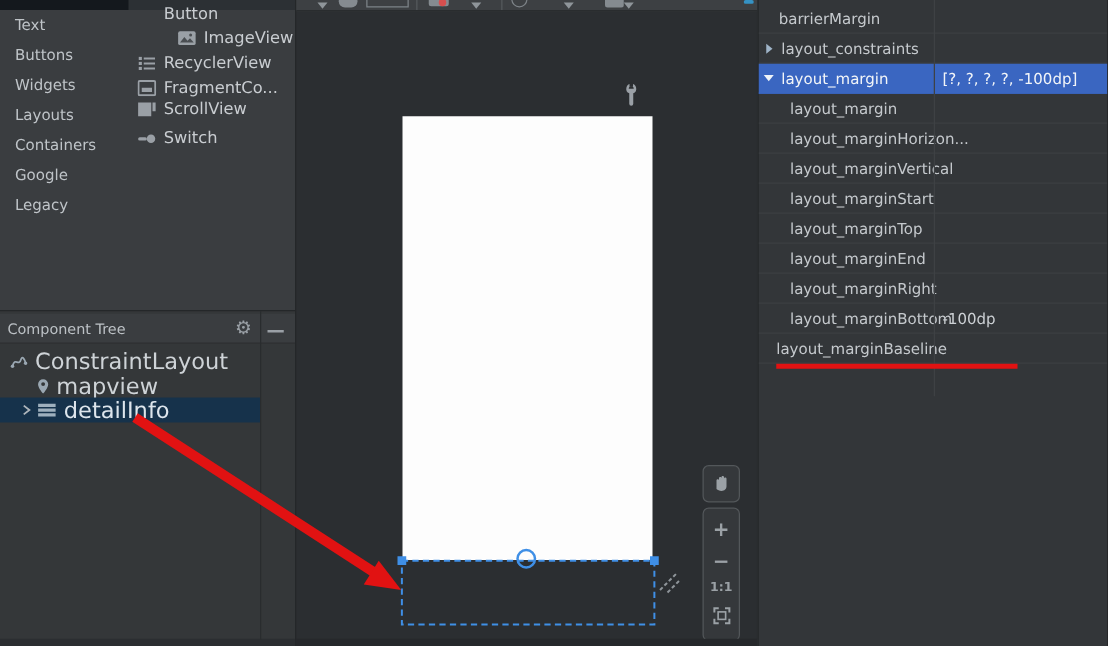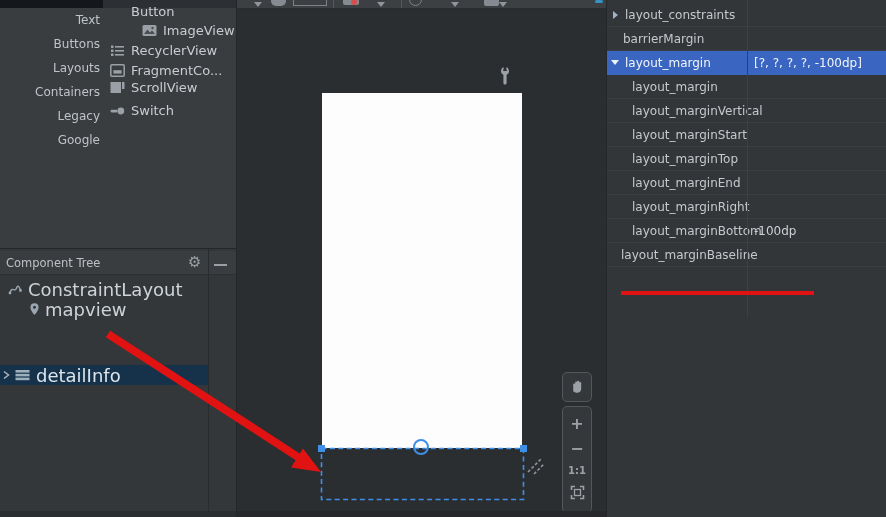--- a/index.html
+++ b/index.html
@@ -7,21 +7,21 @@
   #app {
     position:relative; width:886px; height:517px; overflow:hidden;
     font-family:"DejaVu Sans","Liberation Sans",sans-serif;
     font-size:12px; color:#c3c7cb; background:#2b2e31; user-select:none;
   }
   
   #palette { position:absolute; left:0; top:0; width:236px; height:248px; background:#3a3d40; }
   .palette-topstrip-a { position:absolute; left:0; top:0; width:103px; height:8px; background:#14181d; }
   .palette-topstrip-b { position:absolute; left:103px; top:0; width:133px; height:8px; background:#2c3034; }
   .palette-cats { position:absolute; left:0; top:8px; width:100px; }
-  .cat { height:24px; line-height:24px; padding-left:12px; color:#bfc4c8; cursor:pointer;text-align:right; }
+  .cat { height:24px; line-height:24px; padding-left:12px; color:#bfc4c8; cursor:pointer; }
   .palette-comps { position:absolute; left:100px; top:0; width:136px; }
   .comp { position:absolute; left:10px; height:19px; display:flex; align-items:center; gap:6px; color:#c9cdd1; font-size:13px; cursor:pointer; white-space:nowrap; }
   .comp .cicon { width:15px; height:13px; position:relative; flex:none; }
   .btn-icon { width:15px; height:10px; margin-top:2px; background:#9aa0a6; border-radius:3px; }
   
   #tree { position:absolute; left:0; top:248px; width:236px; height:263px; background:#343739; border-top:1px solid #242729; }
   .tree-header { position:absolute; left:0; top:2px; width:236px; height:24px; background:#3a3d40; border-bottom:1px solid #2c2f31; }
   .tree-title { position:absolute; left:6px; top:5px; font-size:11.5px; color:#bcc1c5; }
   .gear { position:absolute; left:188px; top:2px; font-size:15px; color:#9aa0a6; cursor:pointer; }
   .minimize { position:absolute; left:214px; top:13px; width:13px; height:2px; background:#9aa0a6; cursor:pointer; }
@@ -65,24 +65,25 @@
 
 <div id="app">
 
   <div id="palette">
     <div class="palette-topstrip-a"></div>
     <div class="palette-topstrip-b"></div>
 
     <div class="palette-cats">
       <div class="cat">Text</div>
       <div class="cat">Buttons</div>
+      <div class="cat">Widgets</div>
       <div class="cat">Layouts</div>
       <div class="cat">Containers</div>
+      <div class="cat">Google</div>
       <div class="cat">Legacy</div>
-      <div class="cat">Google</div>
     </div>
 
     <div class="palette-comps">
       <div class="comp" style="top:2px;">
         <span class="cicon"><span class="btn-icon"></span></span>
         <span>Button</span>
       </div>
       <div class="comp" style="top:21px;padding-left:32px;">
         <span class="cicon">
           <svg width="15" height="13" viewBox="0 0 15 13">
@@ -154,21 +155,21 @@
         <span>ConstraintLayout</span>
       </div>
       <div class="titem" style="top:20px; left:0; padding-left:28px; width:236px;">
         <span style="margin-right:4px; display:flex;">
           <svg width="13" height="14" viewBox="0 0 16 16">
               <path d="M8 1a5 5 0 0 0-5 5c0 3.8 5 9.2 5 9.2s5-5.4 5-9.2a5 5 0 0 0-5-5zm0 6.8A1.9 1.9 0 1 1 8 4a1.9 1.9 0 0 1 0 3.8z" fill="#9aa7b2"></path>
             </svg>
         </span>
         <span>mapview</span>
       </div>
-      <div class="titem sel" style="top:39px; left:0; padding-left:1px;margin-top:47px;">
+      <div class="titem sel" style="top:39px; left:0; padding-left:16px;">
         <span style="margin-right:4px; display:flex;">
           <svg width="10" height="12" viewBox="0 0 10 12">
               <polyline points="3,2.5 7.5,6 3,9.5" fill="none" stroke="#aeb5bb" stroke-width="1.5"></polyline>
             </svg>
         </span>
         <span style="margin-right:6px; display:flex;">
           <svg width="15" height="12" viewBox="0 0 15 12">
               <rect x="0.5" y="1" width="14" height="2.6" fill="#9fb0bd"></rect>
               <rect x="0.5" y="4.8" width="14" height="2.6" fill="#9fb0bd"></rect>
               <rect x="0.5" y="8.6" width="14" height="2.6" fill="#9fb0bd"></rect>
@@ -232,39 +233,43 @@
             <rect x="4.5" y="4.5" width="6" height="6" fill="none" stroke="#9ba1a6" stroke-width="1.3"></rect>
           </svg>
       </div>
     </div>
 
     <div class="bottom-strip"></div>
   </div>
 
   <div id="attrs">
     <div style="height:3px;"></div>
+    <div class="arow">
+      <span class="nm">barrierMargin</span>
+      <span class="val"></span>
+    </div>
     <div class="arow expandable">
       <span class="chev-r"></span>
       <span class="nm">layout_constraints</span>
-      <span class="val"></span>
-    </div>
-    <div class="arow">
-      <span class="nm">barrierMargin</span>
       <span class="val"></span>
     </div>
     <div class="arow expandable sel">
       <span class="chev-d"></span>
       <span class="nm">layout_margin</span>
       <span class="val">[?, ?, ?, ?, -100dp]</span>
     </div>
     <div class="arow lvl2">
       <span class="nm">layout_margin</span>
       <span class="val"></span>
     </div>
     <div class="arow lvl2">
+      <span class="nm">layout_marginHorizon...</span>
+      <span class="val"></span>
+    </div>
+    <div class="arow lvl2">
       <span class="nm">layout_marginVertical</span>
       <span class="val"></span>
     </div>
     <div class="arow lvl2">
       <span class="nm">layout_marginStart</span>
       <span class="val"></span>
     </div>
     <div class="arow lvl2">
       <span class="nm">layout_marginTop</span>
       <span class="val"></span>

